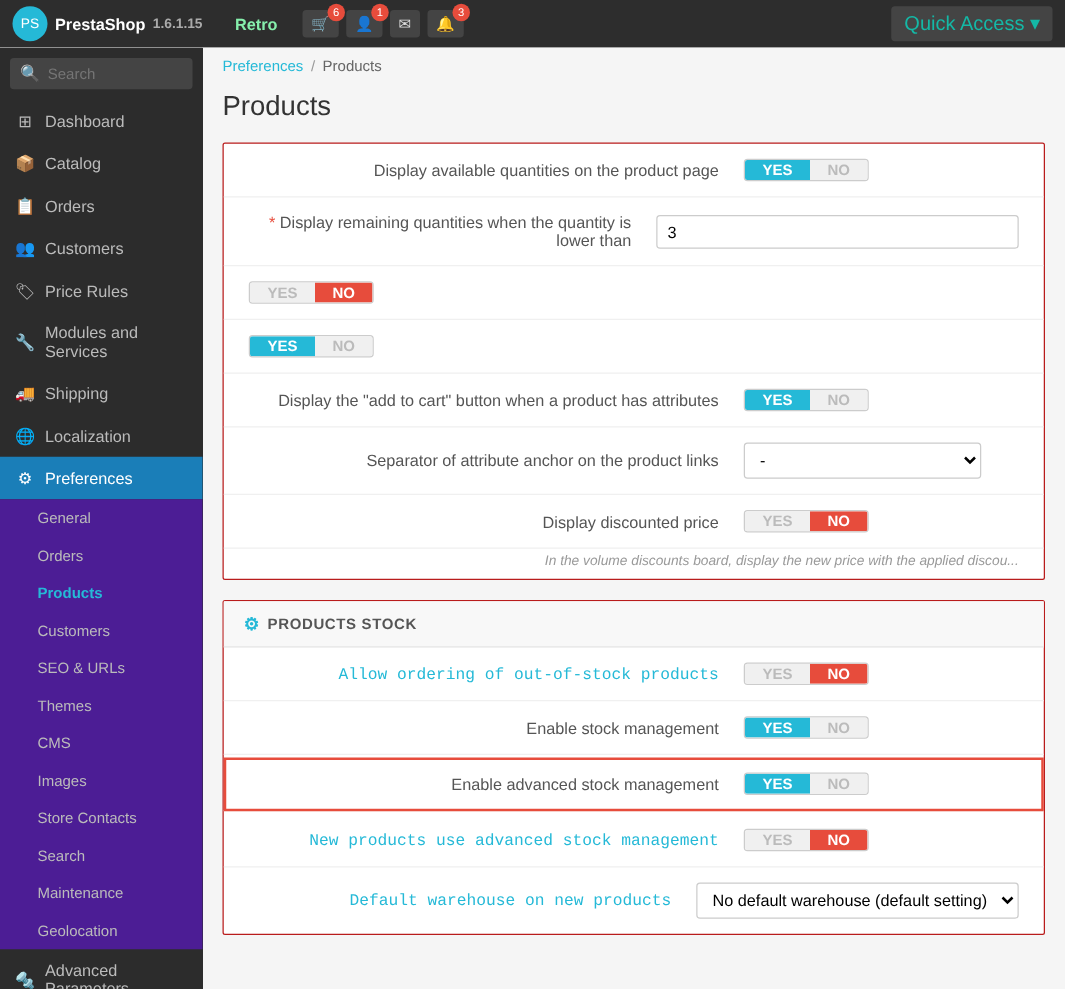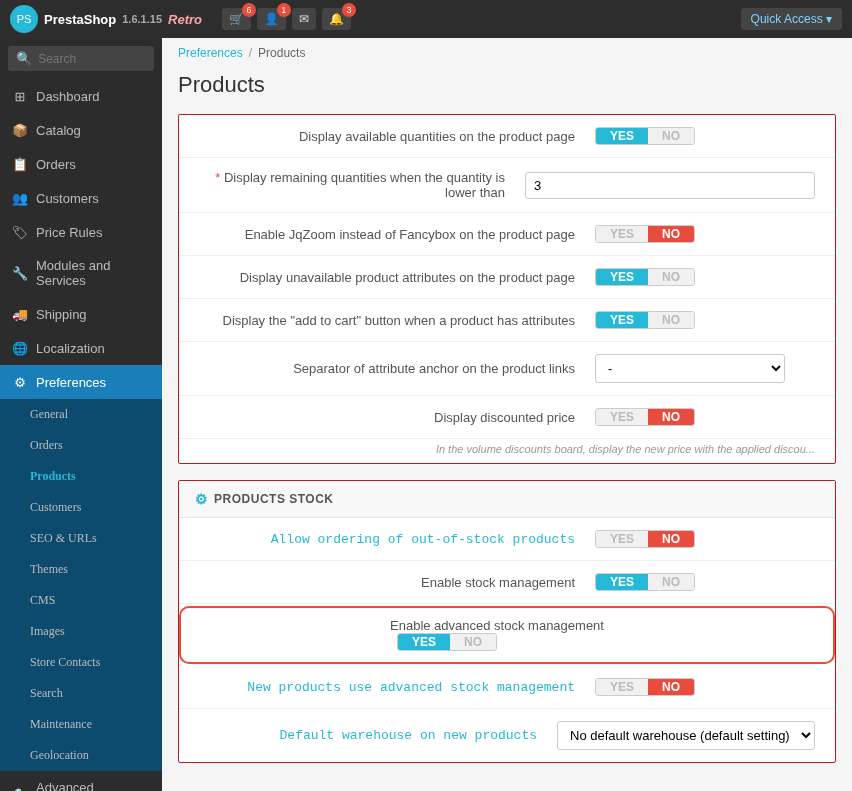--- a/index.html
+++ b/index.html
@@ -3,38 +3,38 @@
   <meta charset="utf-8">
   <style>
     * { box-sizing: border-box; margin: 0; padding: 0; }
     body { font-family: Arial, sans-serif; font-size: 13px; background: #f5f5f5; display: flex; flex-direction: column; height: 791px; width: 852px; overflow: hidden; }
 
     
     .topbar { background: #2d2d2d; height: 38px; display: flex; align-items: center; padding: 0 10px; gap: 10px; flex-shrink: 0; }
     .topbar-logo { display: flex; align-items: center; gap: 6px; color: #fff; font-weight: bold; font-size: 13px; }
     .topbar-logo-circle { width: 28px; height: 28px; border-radius: 50%; background: #25b9d7; display: flex; align-items: center; justify-content: center; color: white; font-size: 11px; font-weight: normal; }
     .topbar-version { color: #aaa; font-size: 11px; }
-    .topbar-theme { color: #fca5a5; font-size: 13px; margin-left: 0; font-style: italic; }
+    .topbar-theme { color: #86efac; font-size: 13px; margin-left: 20px; }
     .topbar-icons { display: flex; align-items: center; gap: 6px; margin-left: 10px; }
     .topbar-icon-btn { position: relative; background: #444; border-radius: 3px; padding: 4px 7px; color: #ddd; font-size: 12px; cursor: pointer; display: flex; align-items: center; gap: 3px; }
     .topbar-badge { position: absolute; top: -5px; right: -5px; background: #e74c3c; color: white; border-radius: 50%; width: 14px; height: 14px; font-size: 9px; display: flex; align-items: center; justify-content: center; }
-    .topbar-quick-access { margin-left: auto; background: #444; border-radius: 3px; padding: 4px 10px; color: #7dd3fc; font-size: 12px; cursor: pointer; display: flex; align-items: center; gap: 4px; }
+    .topbar-quick-access { margin-left: auto; background: #444; border-radius: 3px; padding: 4px 10px; color: #14b8a6; font-size: 16px; cursor: pointer; display: flex; align-items: center; gap: 4px; }
 
     
     .layout { display: flex; flex: 1; overflow: hidden; }
 
     
     .sidebar { width: 162px; background: #2c2c2c; flex-shrink: 0; overflow-y: auto; }
     .sidebar-search { padding: 8px; }
     .sidebar-search-box { display: flex; align-items: center; background: #444; border-radius: 3px; padding: 5px 8px; gap: 6px; }
     .sidebar-search-box input { background: transparent; border: none; outline: none; color: #ccc; font-size: 12px; width: 100%; }
     .sidebar-item { display: flex; align-items: center; gap: 8px; padding: 9px 12px; color: #bbb; cursor: pointer; font-size: 13px; }
     .sidebar-item.active { background: #1a7eb8; color: #fff; }
     .sidebar-item-icon { width: 16px; height: 16px; flex-shrink: 0; display: flex; align-items: center; justify-content: center; }
-    .sidebar-submenu { background: #0c4a6e; font-family: Liberation Serif, serif; }
+    .sidebar-submenu { background: #4c1d95; }
     .sidebar-submenu-item { padding: 8px 12px 8px 30px; color: #bbb; cursor: pointer; font-size: 12px; }
     .sidebar-submenu-item.active { color: #25b9d7; font-weight: bold; }
 
     
     .main { flex: 1; overflow-y: auto; background: #f5f5f5; }
     .breadcrumb { padding: 8px 16px; font-size: 12px; color: #666; display: flex; align-items: center; gap: 6px; }
     .breadcrumb a { color: #25b9d7; text-decoration: none; }
     .breadcrumb-sep { color: #999; }
     .page-title { padding: 4px 16px 16px; font-size: 22px; color: #333; font-weight: normal; }
 
@@ -62,21 +62,21 @@
     .select-input { border: 1px solid #ccc; border-radius: 3px; padding: 5px 8px; font-size: 13px; min-width: 190px; background: #fff; outline: none; }
 
     
     .hint-text { font-size: 11px; color: #999; font-style: italic; padding: 4px 20px 8px; text-align: right; }
 
     
     .section-header { background: #f8f8f8; padding: 10px 16px; border-bottom: 1px solid #e5e5e5; display: flex; align-items: center; gap: 6px; font-size: 12px; font-weight: bold; color: #555; text-transform: uppercase; letter-spacing: 0.5px; }
     .section-header-icon { color: #25b9d7; font-size: 14px; }
 
     
-    .form-row.highlighted { outline: 2px solid #e74c3c; outline-offset: -2px; border-radius: 10px; flex-direction: column; }
+    .form-row.highlighted { outline: 2px solid #e74c3c; outline-offset: -2px; border-radius: 0; }
   </style>
 </head>
 <body>
 
 <div class="topbar">
   <div class="topbar-logo">
     <div class="topbar-logo-circle">PS</div>
     <span>PrestaShop</span>
     <span class="topbar-version">1.6.1.15</span>
     <span class="topbar-theme">Retro</span>
@@ -196,31 +196,29 @@
         <span class="form-label">
           <span style="color:#e74c3c">*</span>
           Display remaining quantities when the quantity is lower than
         </span>
         <div class="form-control-wrap">
           <input type="text" class="text-input" value="3" style="">
         </div>
       </div>
 
       <div class="form-row">
-        <span class="form-label">Enable JqZoom instead of Fancybox on the product page</span>
         <div class="form-control-wrap">
           <div class="toggle-group">
             <button class="toggle-btn inactive">YES</button>
             <button class="toggle-btn no-active">NO</button>
           </div>
         </div>
       </div>
 
       <div class="form-row">
-        <span class="form-label">Display unavailable product attributes on the product page</span>
         <div class="form-control-wrap">
           <div class="toggle-group">
             <button class="toggle-btn yes-active">YES</button>
             <button class="toggle-btn inactive">NO</button>
           </div>
         </div>
       </div>
 
       <div class="form-row">
         <span class="form-label">Display the "add to cart" button when a product has attributes</span>

